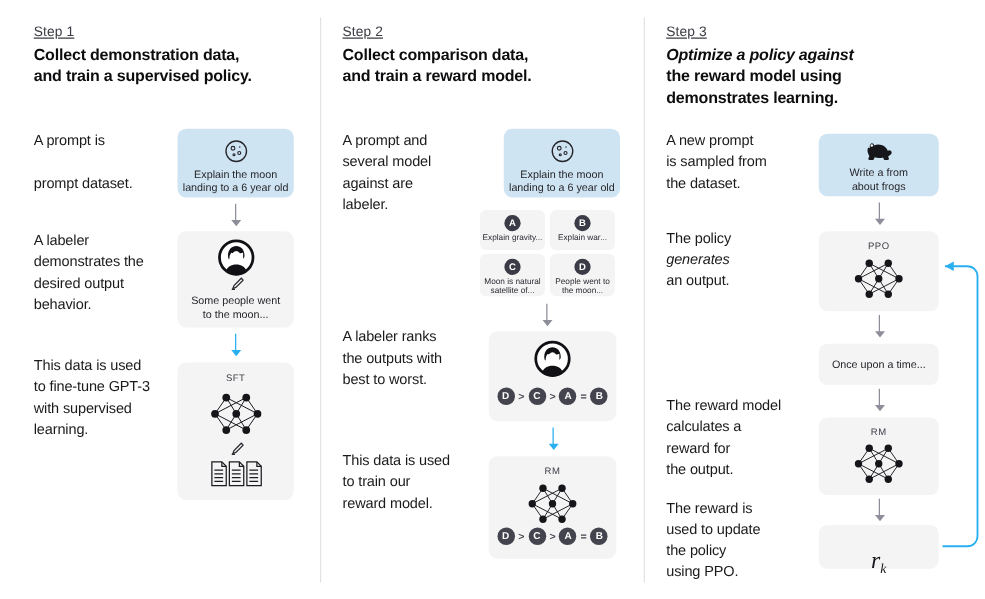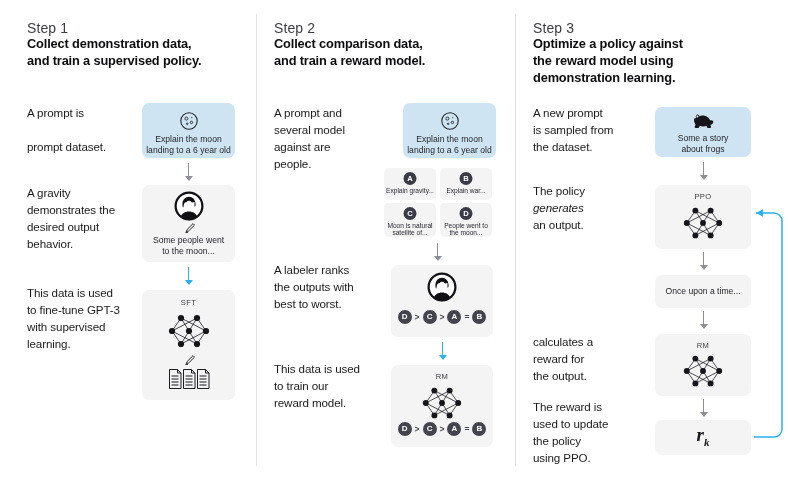--- a/index.html
+++ b/index.html
@@ -19,21 +19,21 @@
   #div1 { left: 256px; }
   #div2 { left: 515px; }
 
   .col { position: absolute; top: 0; height: 479px; }
   #col1 { left: 0px;   width: 256px; }
   #col2 { left: 257px; width: 258px; }
   #col3 { left: 516px; width: 272px; }
 
   .step-label {
     position: absolute;
-    font-size: 14px; color: #3c3c44; letter-spacing: .1px;
+    font-size: 11px; color: #3c3c44; letter-spacing: .1px; text-decoration: underline;
   }
   .step-title {
     position: absolute;
     font-size: 12.8px; font-weight: bold; line-height: 17px;
     color: #0d0d0f; letter-spacing: -.15px;
   }
   .body-text {
     position: absolute;
     font-size: 11.6px; line-height: 17.5px; color: #1a1a1c;
     letter-spacing: -.1px;
@@ -119,21 +119,21 @@
   <div class="divider" id="div2"></div>
 
   <div class="col" id="col1">
     <div class="step-label" style="left:27px; top:20px;">Step 1</div>
     <div class="step-title" style="left:27px; top:35px;">Collect demonstration data,</div>
     <div class="step-title" style="left:27px; top:52px;">and train a supervised policy.</div>
 
     <div class="body-text" style="left:27px; top:104px;">A prompt is</div>
     <div class="body-text" style="left:27px; top:138px;">prompt dataset.</div>
 
-    <div class="body-text" style="left:27px; top:184px;">A gravity</div>
+    <div class="body-text" style="left:27px; top:184px;">A labeler</div>
     <div class="body-text" style="left:27px; top:201px;">demonstrates the</div>
     <div class="body-text" style="left:27px; top:218px;">desired output</div>
     <div class="body-text" style="left:27px; top:235px;">behavior.</div>
 
     <div class="body-text" style="left:27px; top:284px;">This data is used</div>
     <div class="body-text" style="left:27px; top:301px;">to fine-tune GPT-3</div>
     <div class="body-text" style="left:27px; top:318px;">with supervised</div>
     <div class="body-text" style="left:27px; top:335px;">learning.</div>
 
     <div class="card blue" style="left:142px; top:103px; width:93px; height:55px;">
@@ -223,21 +223,21 @@
   </div>
 
   <div class="col" id="col2">
     <div class="step-label" style="left:17px; top:20px;">Step 2</div>
     <div class="step-title" style="left:17px; top:35px;">Collect comparison data,</div>
     <div class="step-title" style="left:17px; top:52px;">and train a reward model.</div>
 
     <div class="body-text" style="left:17px; top:104px;">A prompt and</div>
     <div class="body-text" style="left:17px; top:121px;text-align:right;">several model</div>
     <div class="body-text" style="left:17px; top:138px;">against are</div>
-    <div class="body-text" style="left:17px; top:155px;">people.</div>
+    <div class="body-text" style="left:17px; top:155px;">labeler.</div>
 
     <div class="body-text" style="left:17px; top:261px;">A labeler ranks</div>
     <div class="body-text" style="left:17px; top:278px;">the outputs with</div>
     <div class="body-text" style="left:17px; top:295px;">best to worst.</div>
 
     <div class="body-text" style="left:17px; top:360px;">This data is used</div>
     <div class="body-text" style="left:17px; top:377px;">to train our</div>
     <div class="body-text" style="left:17px; top:394px;">reward model.</div>
 
     <div class="card blue" style="left:146px; top:103px; width:93px; height:55px;">
@@ -329,49 +329,50 @@
         <span class="op">&gt;</span>
         <span class="pill">A</span>
         <span class="op">=</span>
         <span class="pill">B</span>
       </div>
     </div>
   </div>
 
   <div class="col" id="col3">
     <div class="step-label" style="left:17px; top:20px;">Step 3</div>
-    <div class="step-title" style="left:17px; top:35px;">Optimize a policy against</div>
+    <div class="step-title" style="left:17px; top:35px;font-style:italic;">Optimize a policy against</div>
     <div class="step-title" style="left:17px; top:52px;">the reward model using</div>
-    <div class="step-title" style="left:17px; top:69px;">demonstration learning.</div>
+    <div class="step-title" style="left:17px; top:69px;">demonstrates learning.</div>
 
     <div class="body-text" style="left:17px; top:104px;">A new prompt</div>
     <div class="body-text" style="left:17px; top:121px;">is sampled from</div>
     <div class="body-text" style="left:17px; top:138px;">the dataset.</div>
 
     <div class="body-text" style="left:17px; top:182px;">The policy</div>
     <div class="body-text" style="left:17px; top:199px;font-style:italic;">generates</div>
     <div class="body-text" style="left:17px; top:216px;">an output.</div>
 
+    <div class="body-text" style="left:17px; top:316px;">The reward model</div>
     <div class="body-text" style="left:17px; top:333px;">calculates a</div>
     <div class="body-text" style="left:17px; top:350px;">reward for</div>
     <div class="body-text" style="left:17px; top:367px;">the output.</div>
 
     <div class="body-text" style="left:17px; top:398px;">The reward is</div>
     <div class="body-text" style="left:17px; top:415px;text-align:right;">used to update</div>
     <div class="body-text" style="left:17px; top:432px;">the policy</div>
     <div class="body-text" style="left:17px; top:449px;">using PPO.</div>
 
     <div class="card blue" style="left:139px; top:107px; width:96px; height:50px;">
       <span class="icon" style="left:38px; top:6px;">
         <svg width="22" height="16" viewBox="0 0 22 16">
           <path d="M3.2 5.2c-.8-1.3-.4-3 .8-3.5 1.1-.4 2.1.4 2.4 1.6.9-.5 2-.8 3.2-.8 3.6 0 6.6 2.2 7.6 5.1.9-.6 1.9-.6 2.6.1.8.8.7 2-.2 2.8l-2.1 1.7.6 1.6c.2.6-.2 1.2-.9 1.2h-2.3c-.5 0-.9-.3-1-.8l-.3-1.3c-1 .3-2.1.5-3.3.5-1.3 0-2.5-.2-3.6-.6l-.5 1.4c-.2.5-.6.8-1.1.8H2.6c-.7 0-1.1-.6-.9-1.2l.8-2.1C1.5 10 1 8.6 1 7.1c0-.8.2-1.4.6-1.9.5-.1 1.1 0 1.6 0z" fill="#16161a"></path>
           <circle cx="4.4" cy="3.4" r="1" fill="#ffffff"></circle>
         </svg>
       </span>
-      <div class="card-cap" style="top:26px;">Some a story</div>
+      <div class="card-cap" style="top:26px;">Write a from</div>
       <div class="card-cap" style="top:37px;">about frogs</div>
     </div>
 
     <div class="arrow" style="left:182px; top:162px; height:19px;">
       <div class="shaft" style="height:14px;"></div>
         <div class="head" style="top:13px;"></div>
     </div>
 
     <div class="card" style="left:139px; top:185px; width:96px; height:64px;">
       <div class="mini-label" style="top:7px;">PPO</div>
@@ -428,21 +429,21 @@
         </svg>
       </span>
     </div>
 
     <div class="arrow" style="left:182px; top:399px; height:19px;">
       <div class="shaft" style="height:14px;"></div>
         <div class="head" style="top:13px;"></div>
     </div>
 
     <div class="card" style="left:139px; top:420px; width:96px; height:35px;">
-      <div class="rk" style="top:4px;font-weight:bold;"><span>r</span><sub>k</sub></div>
+      <div class="rk" style="top:18px;"><span>r</span><sub>k</sub></div>
     </div>
 
     <span class="feedback" style="left:228px; top:203px;">
       <svg width="44" height="240" viewBox="0 0 44 240">
         <path d="M10 234 H30 a8 8 0 0 0 8-8 V18 a8 8 0 0 0-8-8 H12" fill="none" stroke="#2ab0f0" stroke-width="1.5"></path>
         <path d="M12 10 L19 6.2 L19 13.8 Z" fill="#2ab0f0"></path>
       </svg>
     </span>
   </div>
 </div>

